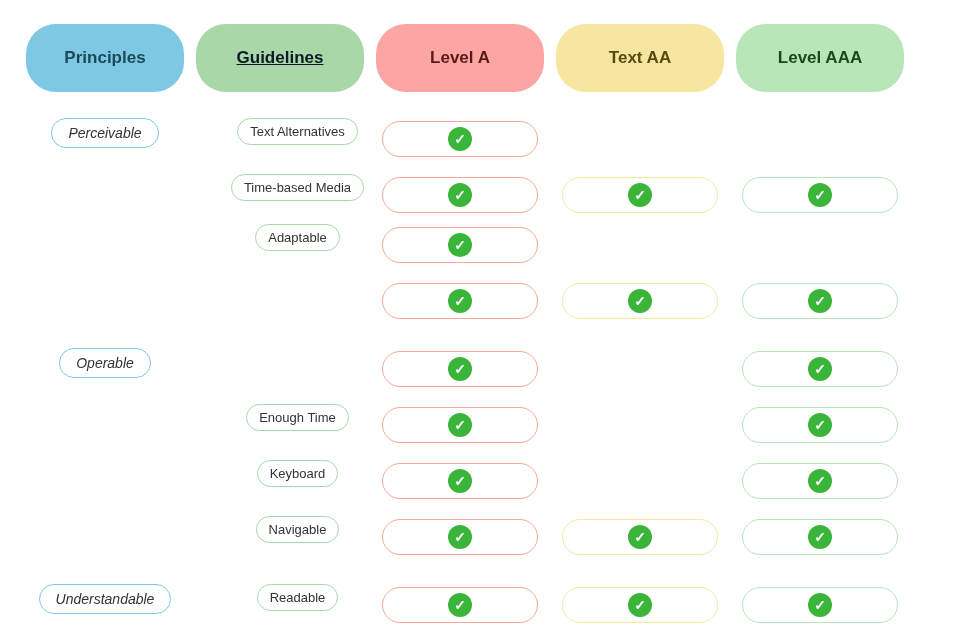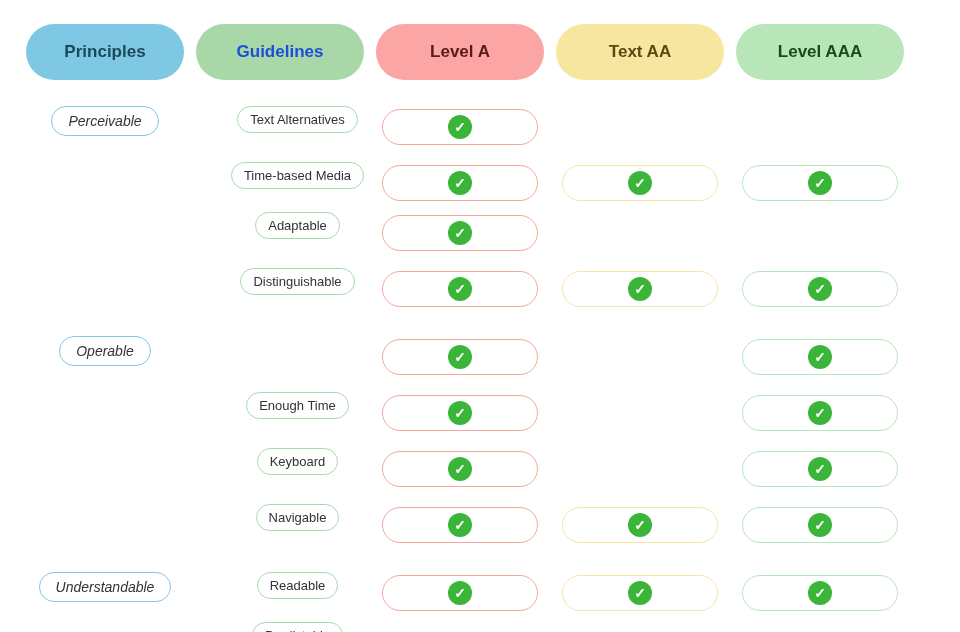--- a/index.html
+++ b/index.html
@@ -17,28 +17,28 @@
       display: grid;
       grid-template-columns: 170px 180px 180px 180px 180px;
       gap: 0;
       align-items: start;
     }
     
     .header-cell {
       display: flex;
       align-items: center;
       justify-content: center;
-      height: 56px;
+      height: 68px;
       font-weight: 700;
       font-size: 17px;
       border-radius: 30px;
       margin: 4px 6px;
     }
     .header-principles { background: #7ec8e3; color: #1a4a5a; }
-    .header-guidelines { background: #a8d8a8; color: #1d4ed8; }
+    .header-guidelines { background: #a8d8a8; color: #0f172a; text-decoration: underline; }
     .header-levela { background: #fca5a5; color: #5a1a1a; }
     .header-levelaa { background: #f7e6a0; color: #5a4a10; }
     .header-levelaaa { background: #b8e6b8; color: #1a4a1a; }
     .principle-pill {
       border: 1.5px solid #7ec8e3;
       border-radius: 20px;
       padding: 6px 16px;
       font-size: 14px;
       color: #333;
       text-align: center;
@@ -177,23 +177,20 @@
           <div class="checkmark">✓</div>
         </div>
       </div>
       <div class="cell levelaa-col check-cell">
         <div class="empty-cell"></div>
       </div>
       <div class="cell levelaaa-col check-cell">
         <div class="empty-cell"></div>
       </div>
       <div class="cell principle-col"></div>
-      <div class="cell guideline-col">
-        <div class="guideline-pill">Distinguishable</div>
-      </div>
       <div class="cell levela-col check-cell">
         <div class="check-pill levela">
           <div class="checkmark">✓</div>
         </div>
       </div>
       <div class="cell levelaa-col check-cell">
         <div class="check-pill levelaa">
           <div class="checkmark">✓</div>
         </div>
       </div>

